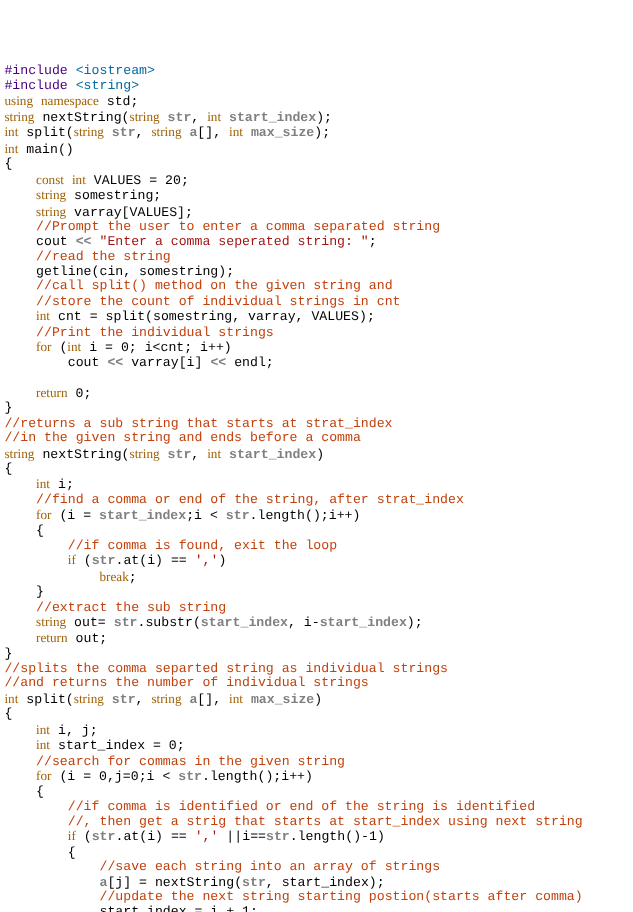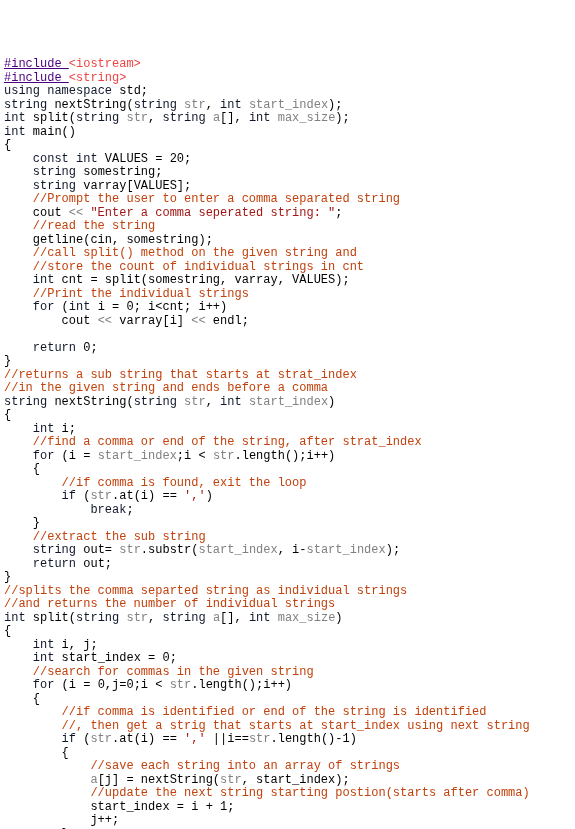--- a/index.html
+++ b/index.html
@@ -6,26 +6,26 @@
     margin: 0;
     padding: 4px;
     background: #ffffff;
     font-family: "Courier New", Courier, monospace;
     font-size: 12px;
     line-height: 13.5px;
     white-space: pre;
     color: #000000;
     width: 575px;
   }
-  .kw  { color: #0f172a; }    
-  .pp  { color: #4b0082; text-decoration: underline; }    
-  .inc { color: #ef4444; }    
+  .kw  { color: #a16207; font-family: Liberation Serif, serif; }    
+  .pp  { color: #4b0082; }    
+  .inc { color: #0369a1; }    
   .str { color: #a31515; }    
   .cmt { color: #c2410c; }    
-  .id  { color: #808080; }    
+  .id  { color: #808080; font-weight: bold; }    
   .code { display: block; }
 </style>
 </head>
 <body>
 
 
 
 <div id="code" class="code"><div><span class="pp">#include </span><span class="inc">&lt;iostream&gt;</span></div><div><span class="pp">#include </span><span class="inc">&lt;string&gt;</span></div><div><span class="kw">using</span><span> </span><span class="kw">namespace</span><span> std;</span></div><div><span class="kw">string</span><span> nextString(</span><span class="kw">string</span><span> </span><span class="id">str</span><span>, </span><span class="kw">int</span><span> </span><span class="id">start_index</span><span>);</span></div><div><span class="kw">int</span><span> split(</span><span class="kw">string</span><span> </span><span class="id">str</span><span>, </span><span class="kw">string</span><span> </span><span class="id">a</span><span>[], </span><span class="kw">int</span><span> </span><span class="id">max_size</span><span>);</span></div><div><span class="kw">int</span><span> main()</span></div><div><span>{</span></div><div><span>    </span><span class="kw">const</span><span> </span><span class="kw">int</span><span> VALUES = 20;</span></div><div><span>    </span><span class="kw">string</span><span> somestring;</span></div><div><span>    </span><span class="kw">string</span><span> varray[VALUES];</span></div><div><span>    </span><span class="cmt">//Prompt the user to enter a comma separated string</span></div><div><span>    cout </span><span class="id">&lt;&lt;</span><span> </span><span class="str">"Enter a comma seperated string: "</span><span>;</span></div><div><span>    </span><span class="cmt">//read the string</span></div><div><span>    getline(cin, somestring);</span></div><div><span>    </span><span class="cmt">//call split() method on the given string and</span></div><div><span>    </span><span class="cmt">//store the count of individual strings in cnt</span></div><div><span>    </span><span class="kw">int</span><span> cnt = split(somestring, varray, VALUES);</span></div><div><span>    </span><span class="cmt">//Print the individual strings</span></div><div><span>    </span><span class="kw">for</span><span> (</span><span class="kw">int</span><span> i = 0; i&lt;cnt; i++)</span></div><div><span>        cout </span><span class="id">&lt;&lt;</span><span> varray[i] </span><span class="id">&lt;&lt;</span><span> endl;</span></div><div>&nbsp;</div><div><span>    </span><span class="kw">return</span><span> 0;</span></div><div><span>}</span></div><div><span class="cmt">//returns a sub string that starts at strat_index</span></div><div><span class="cmt">//in the given string and ends before a comma</span></div><div><span class="kw">string</span><span> nextString(</span><span class="kw">string</span><span> </span><span class="id">str</span><span>, </span><span class="kw">int</span><span> </span><span class="id">start_index</span><span>)</span></div><div><span>{</span></div><div><span>    </span><span class="kw">int</span><span> i;</span></div><div><span>    </span><span class="cmt">//find a comma or end of the string, after strat_index</span></div><div><span>    </span><span class="kw">for</span><span> (i = </span><span class="id">start_index</span><span>;i &lt; </span><span class="id">str</span><span>.length();i++)</span></div><div><span>    {</span></div><div><span>        </span><span class="cmt">//if comma is found, exit the loop</span></div><div><span>        </span><span class="kw">if</span><span> (</span><span class="id">str</span><span>.at(i) == </span><span class="str">','</span><span>)</span></div><div><span>            </span><span class="kw">break</span><span>;</span></div><div><span>    }</span></div><div><span>    </span><span class="cmt">//extract the sub string</span></div><div><span>    </span><span class="kw">string</span><span> out= </span><span class="id">str</span><span>.substr(</span><span class="id">start_index</span><span>, i-</span><span class="id">start_index</span><span>);</span></div><div><span>    </span><span class="kw">return</span><span> out;</span></div><div><span>}</span></div><div><span class="cmt">//splits the comma separted string as individual strings</span></div><div><span class="cmt">//and returns the number of individual strings</span></div><div><span class="kw">int</span><span> split(</span><span class="kw">string</span><span> </span><span class="id">str</span><span>, </span><span class="kw">string</span><span> </span><span class="id">a</span><span>[], </span><span class="kw">int</span><span> </span><span class="id">max_size</span><span>)</span></div><div><span>{</span></div><div><span>    </span><span class="kw">int</span><span> i, j;</span></div><div><span>    </span><span class="kw">int</span><span> start_index = 0;</span></div><div><span>    </span><span class="cmt">//search for commas in the given string</span></div><div><span>    </span><span class="kw">for</span><span> (i = 0,j=0;i &lt; </span><span class="id">str</span><span>.length();i++)</span></div><div><span>    {</span></div><div><span>        </span><span class="cmt">//if comma is identified or end of the string is identified</span></div><div><span>        </span><span class="cmt">//, then get a strig that starts at start_index using next string</span></div><div><span>        </span><span class="kw">if</span><span> (</span><span class="id">str</span><span>.at(i) == </span><span class="str">','</span><span> ||i==</span><span class="id">str</span><span>.length()-1)</span></div><div><span>        {</span></div><div><span>            </span><span class="cmt">//save each string into an array of strings</span></div><div><span>            </span><span class="id">a</span><span>[j] = nextString(</span><span class="id">str</span><span>, start_index);</span></div><div><span>            </span><span class="cmt">//update the next string starting postion(starts after comma)</span></div><div><span>            start_index = i + 1;</span></div><div><span>            j++;</span></div><div><span>        }</span></div></div>
 
 

